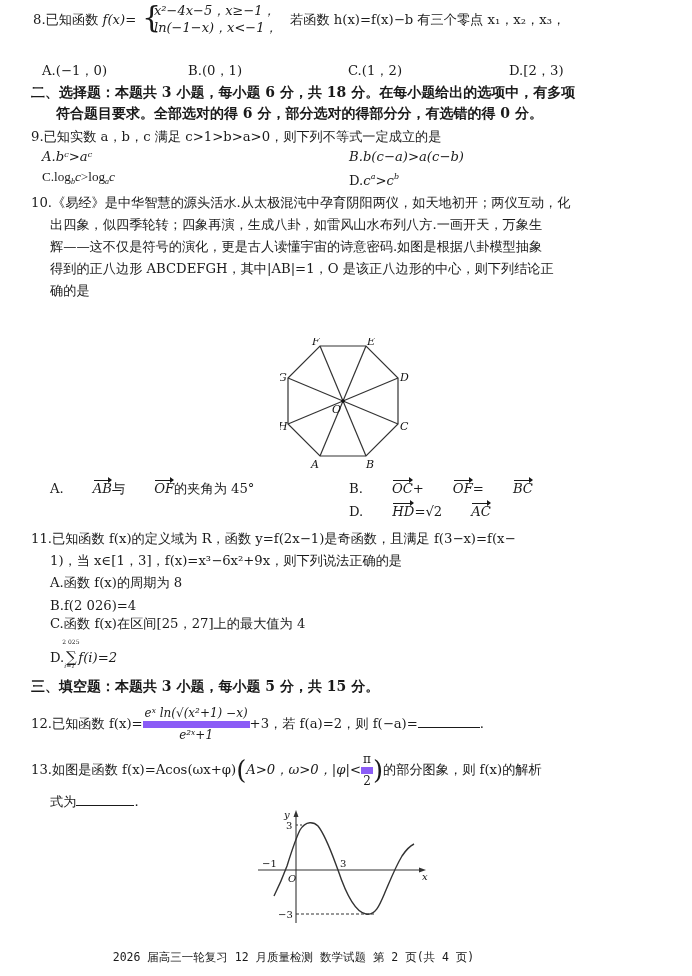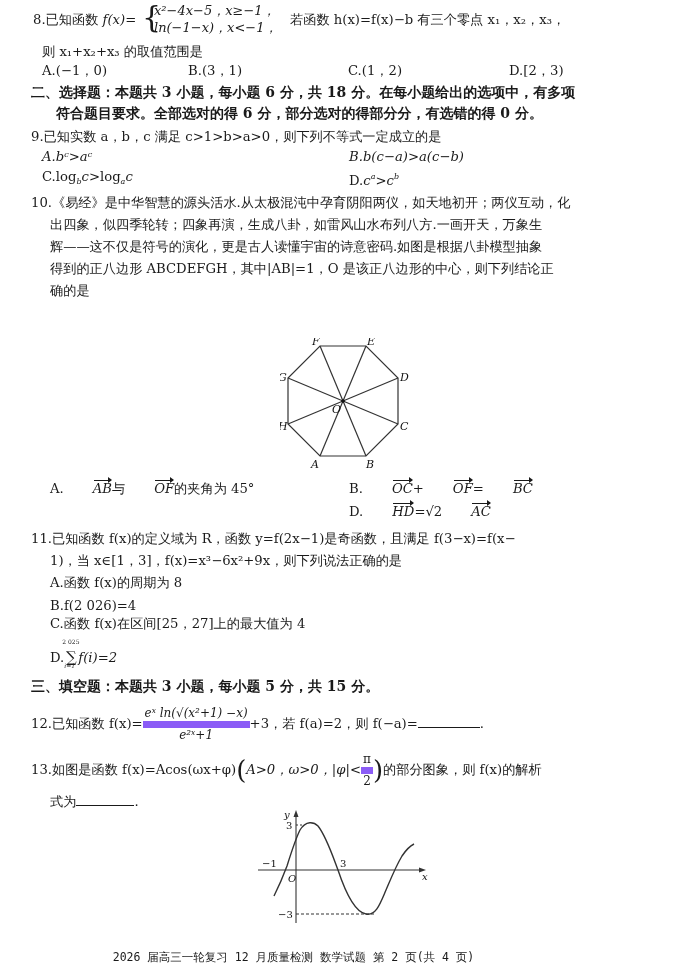--- a/index.html
+++ b/index.html
@@ -29,33 +29,32 @@
 
 <div class="page">
 
   <div class="line" style="left:33px; top:11px;">
     <span>8.已知函数 </span><span class="it">f(x)=</span>
   </div>
   <div class="brace" style="left:142px; top:2px;">{</div>
   <div class="piece it" style="left:154px; top:3px;">x²−4x−5，x≥−1，</div>
   <div class="piece it" style="left:154px; top:20px;">ln(−1−x)，x&lt;−1，</div>
   <div class="line" style="left:290px; top:11px;">若函数 h(x)=f(x)−b 有三个零点 x₁，x₂，x₃，</div>
-  <div class="line" style="left:42px; top:43px;">则 x₁+x₂+x₃ 的取值范围是</div>
   <div class="line" style="left:42px; top:62px;">A.(−1，0)</div>
-  <div class="line" style="left:188px; top:62px;">B.(3，1)</div>
+  <div class="line" style="left:188px; top:62px;">B.(0，1)</div>
   <div class="line" style="left:348px; top:62px;">C.(1，2)</div>
   <div class="line" style="left:509px; top:62px;">D.[2，3)</div>
 
   <div class="line bold" style="left:31px; top:83px;">二、选择题：本题共 3 小题，每小题 6 分，共 18 分。在每小题给出的选项中，有多项</div>
   <div class="line bold" style="left:56px; top:104px;">符合题目要求。全部选对的得 6 分，部分选对的得部分分，有选错的得 0 分。</div>
 
   <div class="line" style="left:31px; top:128px;">9.已知实数 a，b，c 满足 c&gt;1&gt;b&gt;a&gt;0，则下列不等式一定成立的是</div>
   <div class="line it" style="left:42px; top:148px;">A.bᶜ&gt;aᶜ</div>
   <div class="line it" style="left:349px; top:148px;">B.b(c−a)&gt;a(c−b)</div>
-  <div class="line" style="left:42px; top:168px;">C.log<span class="sub it">b</span><span class="it">c</span>&gt;log<span class="sub it">a</span><span class="it">c</span></div>
+  <div class="line" style="left:42px; top:168px;font-family:Liberation Serif, serif;">C.log<span class="sub it">b</span><span class="it">c</span>&gt;log<span class="sub it">a</span><span class="it">c</span></div>
   <div class="line" style="left:349px; top:168px;">D.<span class="it">c</span><span class="sup it">a</span>&gt;<span class="it">c</span><span class="sup it">b</span></div>
 
   <div class="line" style="left:31px; top:194px;">10.《易经》是中华智慧的源头活水.从太极混沌中孕育阴阳两仪，如天地初开；两仪互动，化</div>
   <div class="line" style="left:50px; top:238px;">辉——这不仅是符号的演化，更是古人读懂宇宙的诗意密码.如图是根据八卦模型抽象</div>
   <div class="line" style="left:50px; top:216px;">出四象，似四季轮转；四象再演，生成八卦，如雷风山水布列八方.一画开天，万象生</div>
   <div class="line" style="left:50px; top:260px;">得到的正八边形 ABCDEFGH，其中|AB|=1，O 是该正八边形的中心，则下列结论正</div>
   <div class="line" style="left:50px; top:282px;">确的是</div>
 
   <svg style="position:absolute; left:280px; top:338px;" width="150" height="132" viewBox="0 0 150 132">
     <g stroke="#333" stroke-width="1.2" fill="none">

